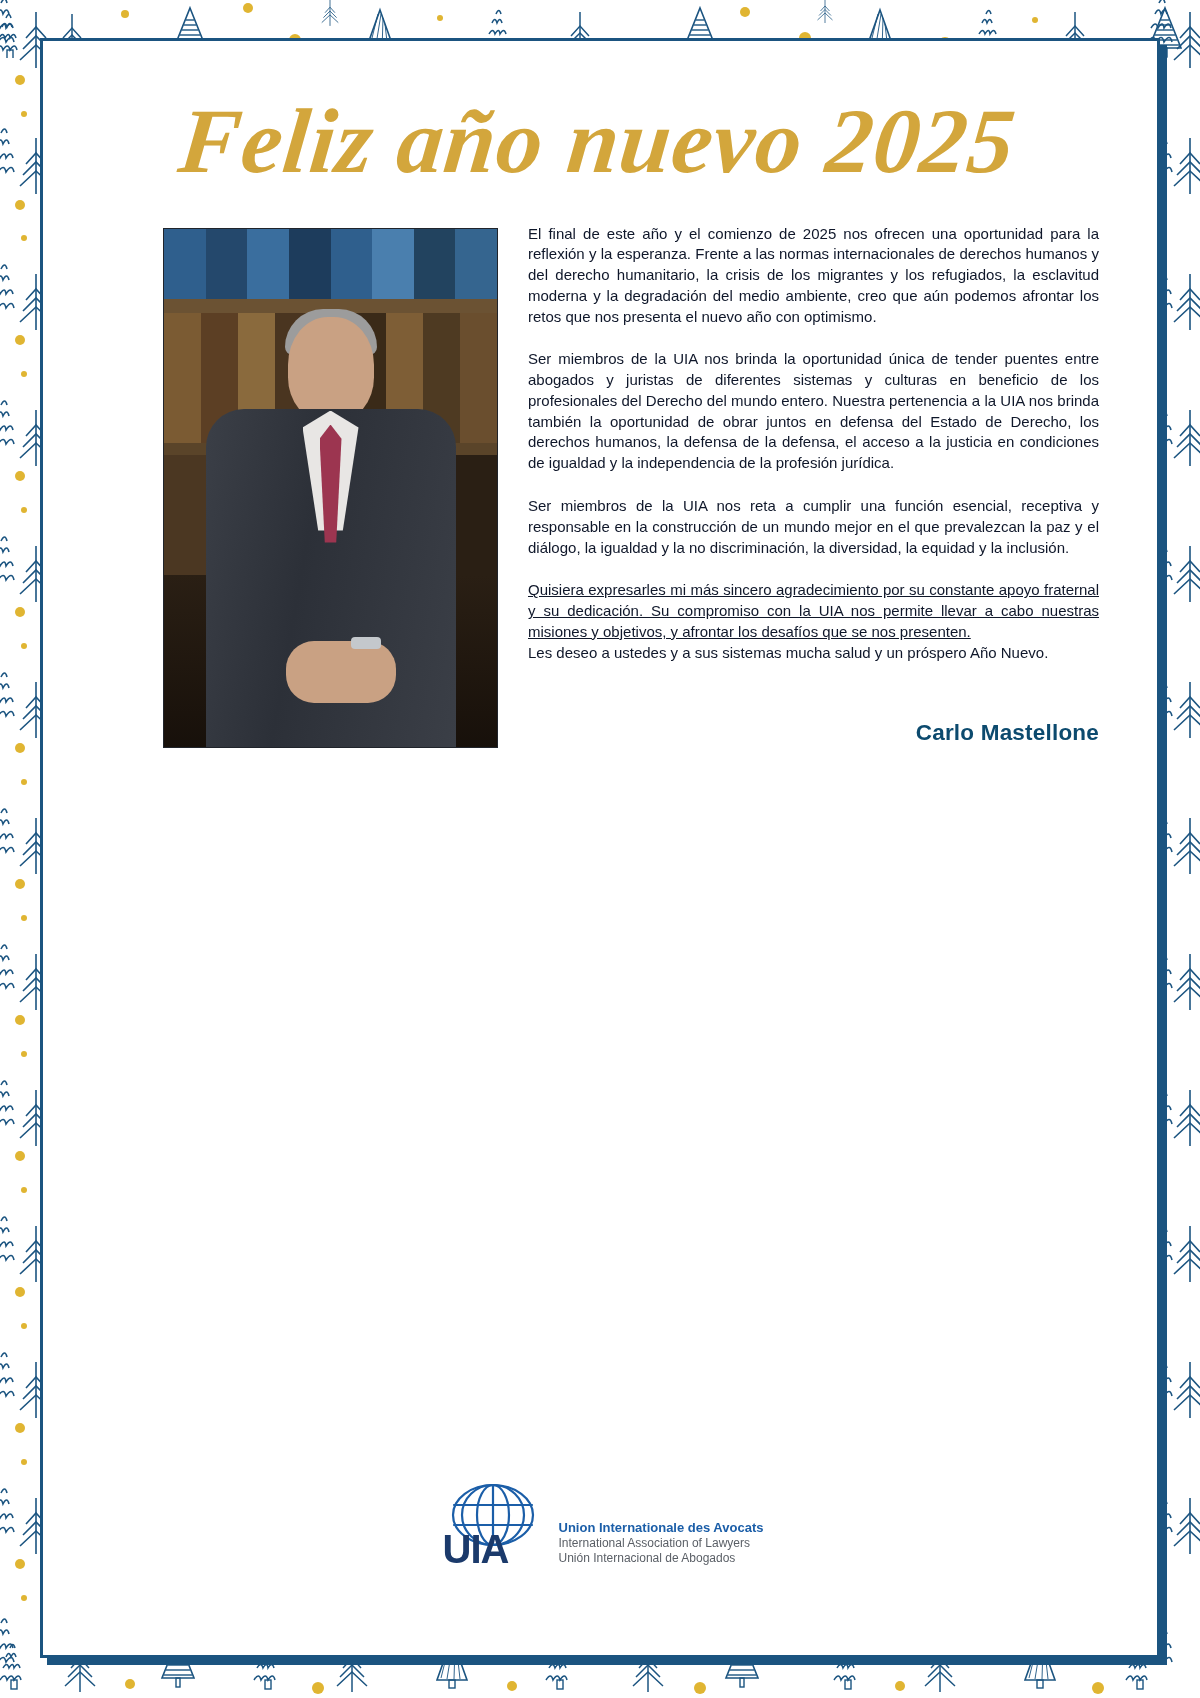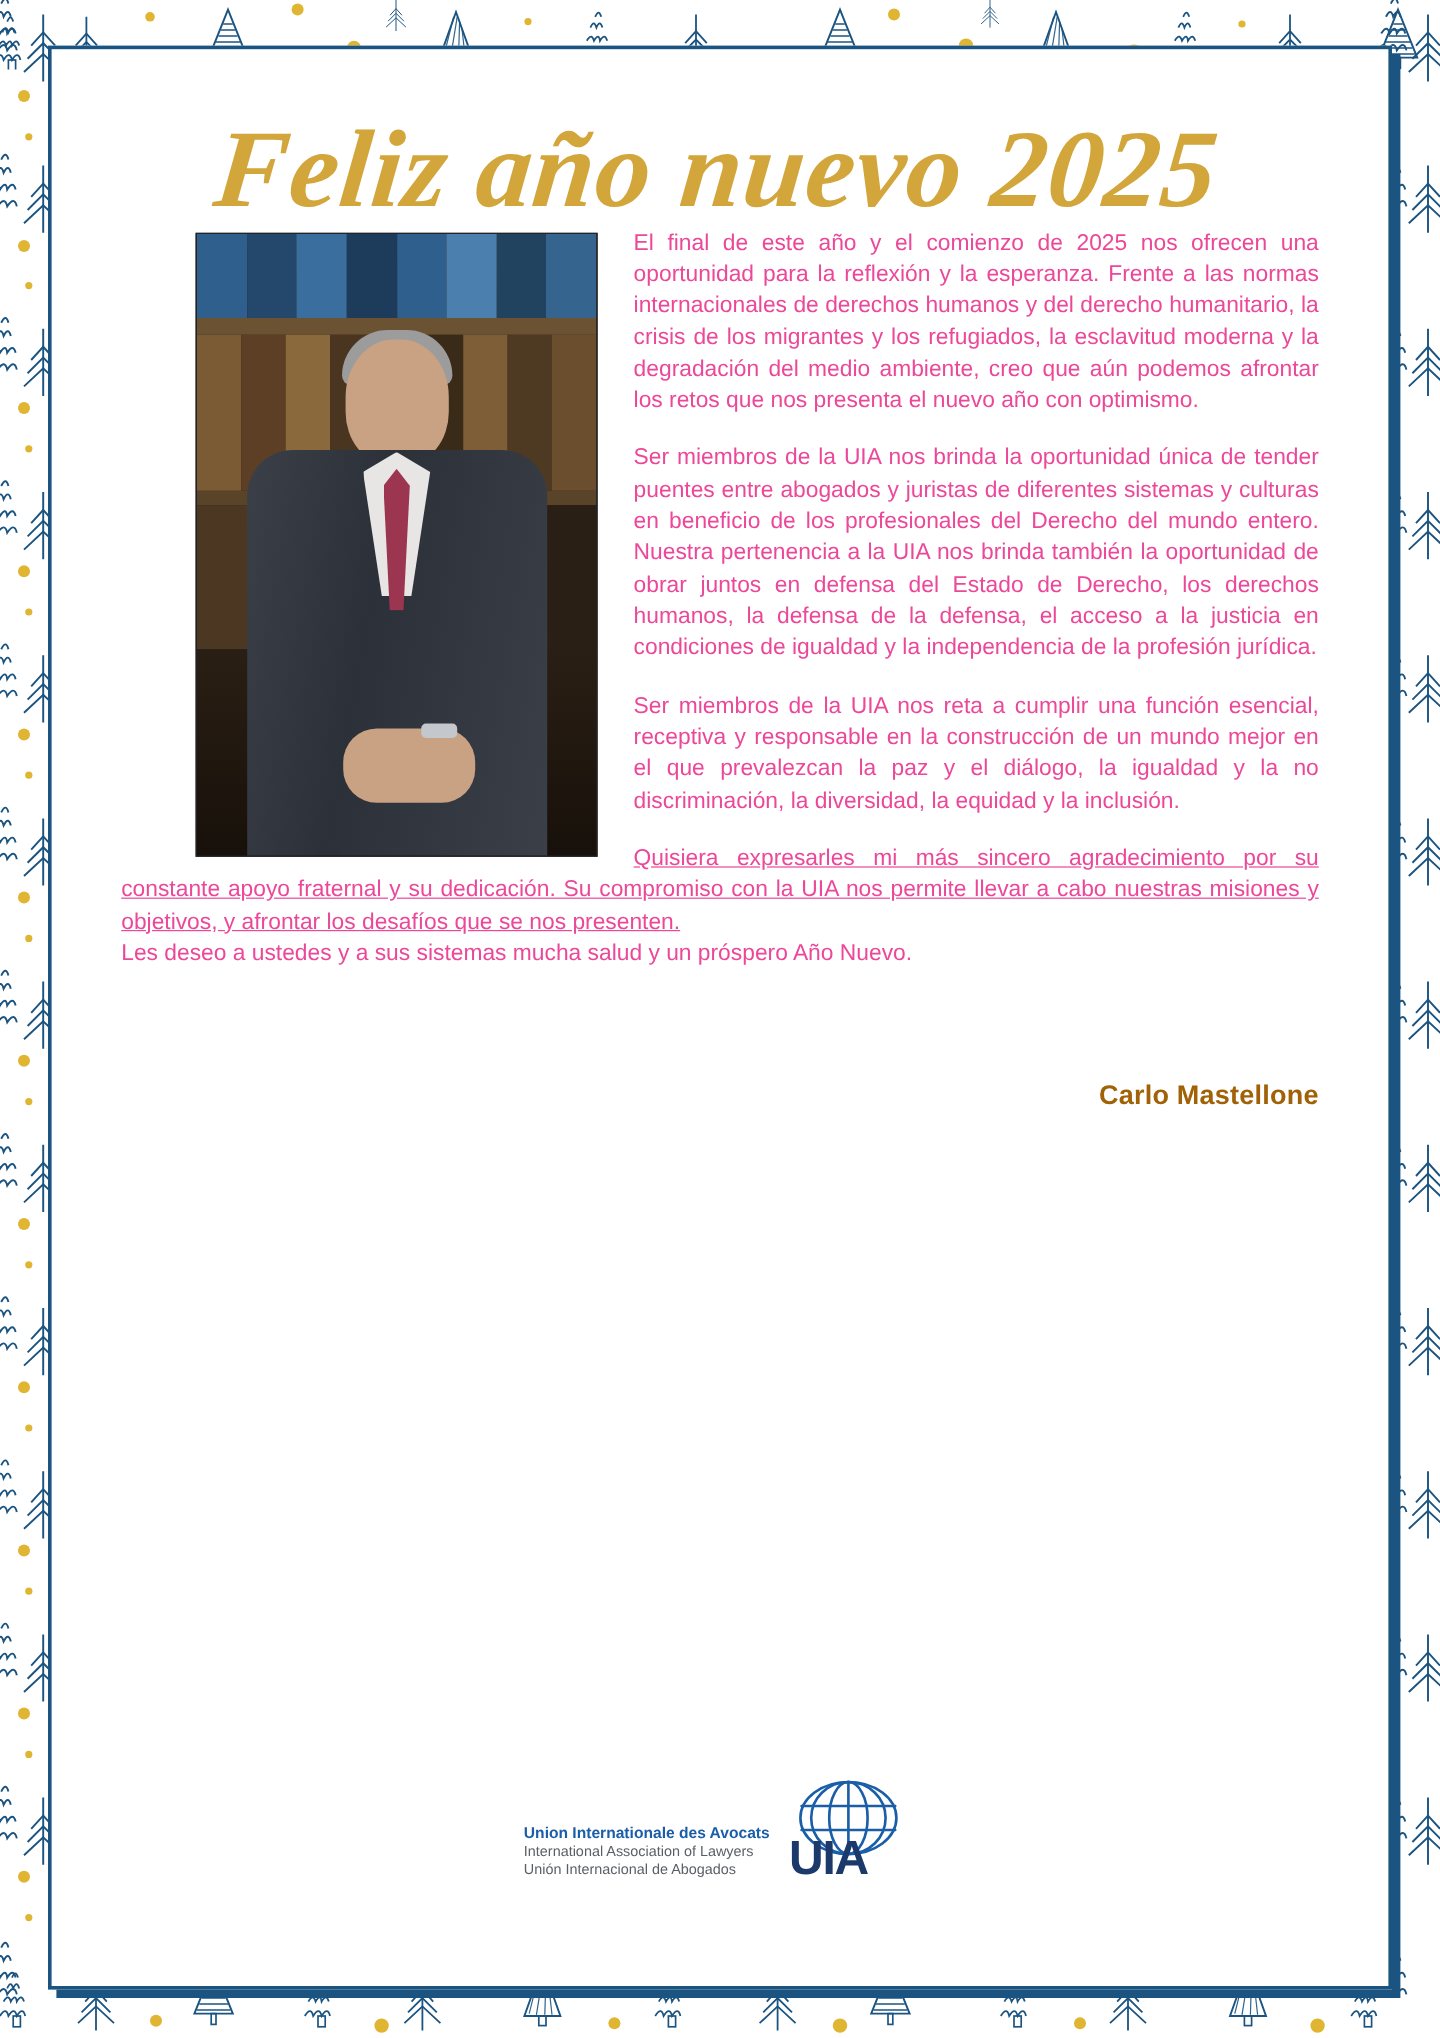--- a/index.html
+++ b/index.html
@@ -57,23 +57,24 @@
     font-weight: 700;
     font-style: italic;
     letter-spacing: 1px;
     line-height: 1.05;
     transform: skewX(-6deg);
     white-space: nowrap;
   }
 
   
   #content {
-    font-size: 19px;
+    margin-top: 34px;
+    font-size: 15px;
     line-height: 1.385;
-    color: #ec4899;
+    color: #0f172a;
     text-align: justify;
     hyphens: none;
   }
   #portrait {
     float: left;
     width: 335px;
     height: 520px;
     margin: 4px 30px 8px 62px;
     border: 1px solid #20242b;
     position: relative;
@@ -120,23 +121,23 @@
     position: absolute; left: 50%; top: 408px; width: 30px; height: 12px;
     margin-left: 20px; border-radius: 4px; background: #c4c8cc;
   }
 
   #content p { margin: 0 0 22px 0; }
   #content p:last-child { margin-bottom: 0; }
   .tight { margin-bottom: 0 !important; text-decoration: underline; }
 
   
   #signature {
-    margin-top: 92px;
+    margin-top: 57px;
     text-align: right;
-    color: #a16207;
+    color: #0c4a6e;
   }
   #signature .sig-name {
     font-size: 22.5px;
     font-weight: 700;
     margin: 0;
     letter-spacing: 0.2px;
   }
   #signature .sig-place {
     font-size: 22px;
     margin: 44px 0 0 0;
@@ -616,36 +617,36 @@
         <p class="tight">Quisiera expresarles mi más sincero agradecimiento por su constante apoyo fraternal y su dedicación. Su compromiso con la UIA nos permite llevar a cabo nuestras misiones y objetivos, y afrontar los desafíos que se nos presenten.</p>
         <p>Les deseo a ustedes y a sus sistemas mucha salud y un próspero Año Nuevo.</p>
       </div>
 
       <div id="signature">
         <p class="sig-name">Carlo Mastellone</p>
       </div>
 
       <div id="logo-wrap">
         <div id="logo">
-          <div id="logo-text">
-            <div class="l1">Union Internationale des Avocats</div>
-            <div class="l2">International Association of Lawyers</div>
-            <div class="l3">Unión Internacional de Abogados</div>
-          </div>
           <div id="logo-mark">
             <svg width="112" height="88" viewBox="0 0 112 88" aria-hidden="true">
               <g stroke="#1b5ea8" stroke-width="2.2" fill="none" stroke-linecap="round">
                 <ellipse cx="56" cy="34" rx="40" ry="30"></ellipse>
                 <ellipse cx="56" cy="34" rx="16" ry="30"></ellipse>
                 <ellipse cx="56" cy="34" rx="31" ry="30"></ellipse>
                 <path d="M17 24 H95"></path>
                 <path d="M17 44 H95"></path>
                 <path d="M56 4 V64"></path>
               </g>
             </svg>
             <div id="logo-uia">UIA</div>
           </div>
+          <div id="logo-text">
+            <div class="l1">Union Internationale des Avocats</div>
+            <div class="l2">International Association of Lawyers</div>
+            <div class="l3">Unión Internacional de Abogados</div>
+          </div>
         </div>
       </div>
 
     </div>
   </div>
 </div>
 
 </body></html>

